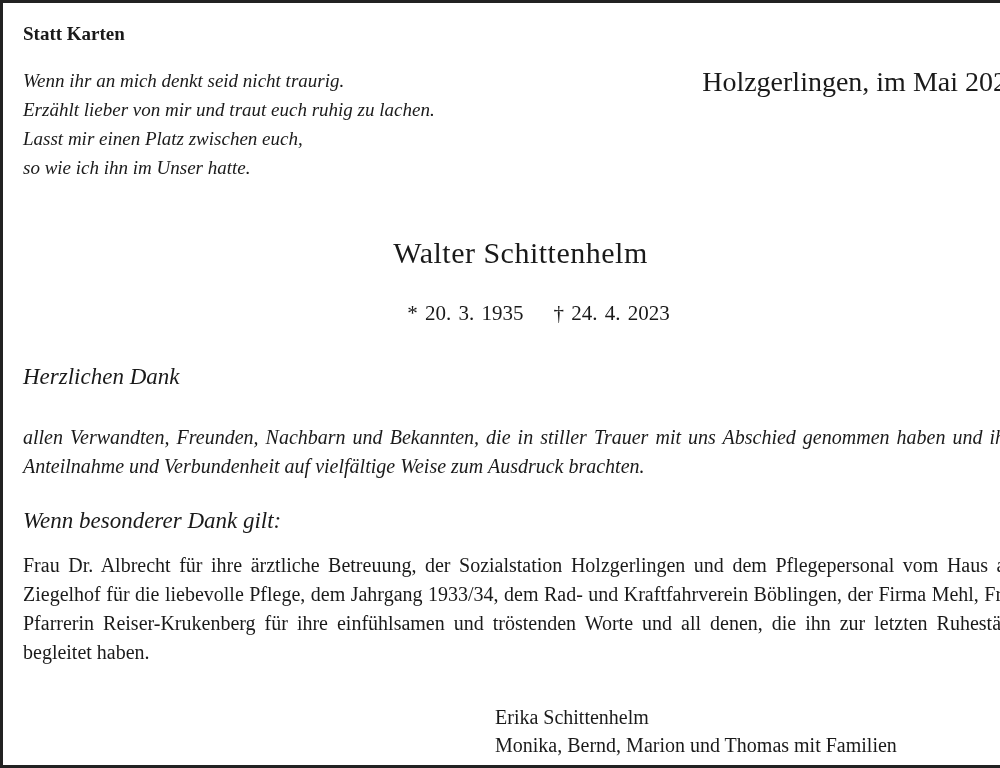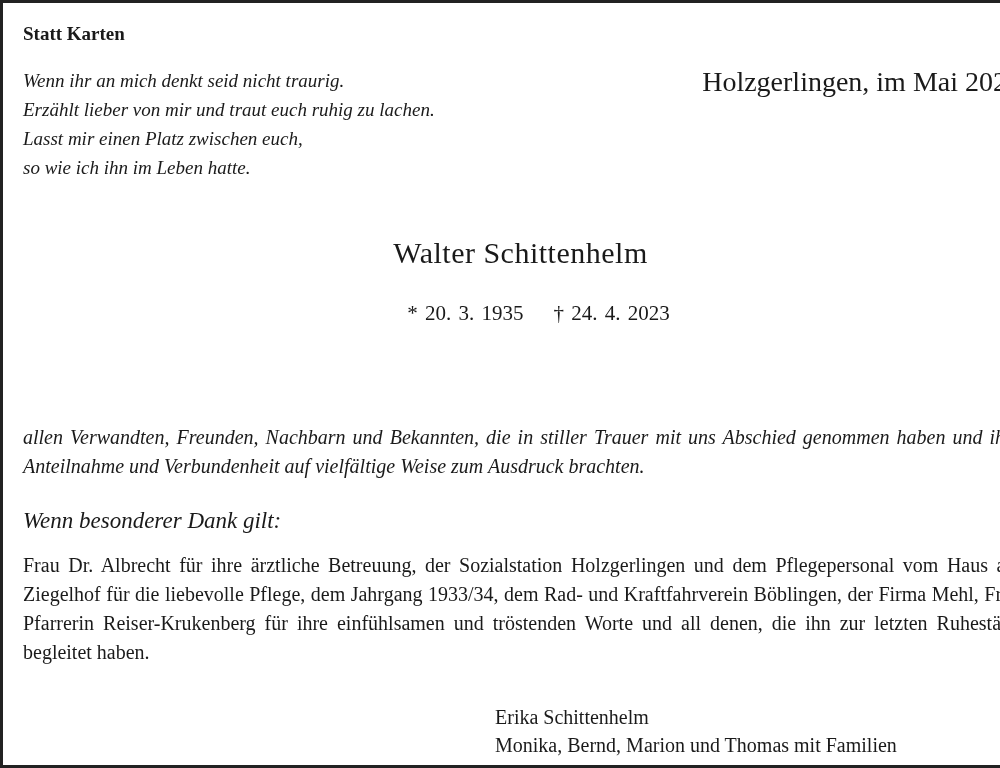--- a/index.html
+++ b/index.html
@@ -27,31 +27,32 @@
 </head>
 <body>
 
 <div class="frame">
   <div class="header-title">Statt Karten</div>
 
   <div class="poem">
     <div>Wenn ihr an mich denkt seid nicht traurig.</div>
     <div>Erzählt lieber von mir und traut euch ruhig zu lachen.</div>
     <div>Lasst mir einen Platz zwischen euch,</div>
-    <div>so wie ich ihn im Leben hatte.</div>
+    <div>so wie ich ihn im Unser hatte.</div>
   </div>
 
   <div class="place-date">Holzgerlingen, im Mai 2023</div>
 
   <div class="name">Walter Schittenhelm</div>
 
   <div class="dates">
     <span>* 20. 3. 1935</span><span>† 24. 4. 2023</span>
   </div>
 
+  <div class="h2 thanks">Herzlichen Dank</div>
   <div class="para p1">allen Verwandten, Freunden, Nachbarn und Bekannten, die in stiller Trauer mit uns Abschied genommen haben und ihre Anteilnahme und Verbundenheit auf vielfältige Weise zum Ausdruck brachten.</div>
 
   <div class="h2 special">Wenn besonderer Dank gilt:</div>
   <div class="para p2">Frau Dr. Albrecht für ihre ärztliche Betreuung, der Sozialstation Holzgerlingen und dem Pflegepersonal vom Haus am Ziegelhof für die liebevolle Pflege, dem Jahrgang 1933/34, dem Rad- und Kraftfahrverein Böblingen, der Firma Mehl, Frau Pfarrerin Reiser-Krukenberg für ihre einfühlsamen und tröstenden Worte und all denen, die ihn zur letzten Ruhestätte begleitet haben.</div>
 
   <div class="signers">
     <div>Erika Schittenhelm</div>
     <div>Monika, Bernd, Marion und Thomas mit Familien</div>
   </div>
 </div>

